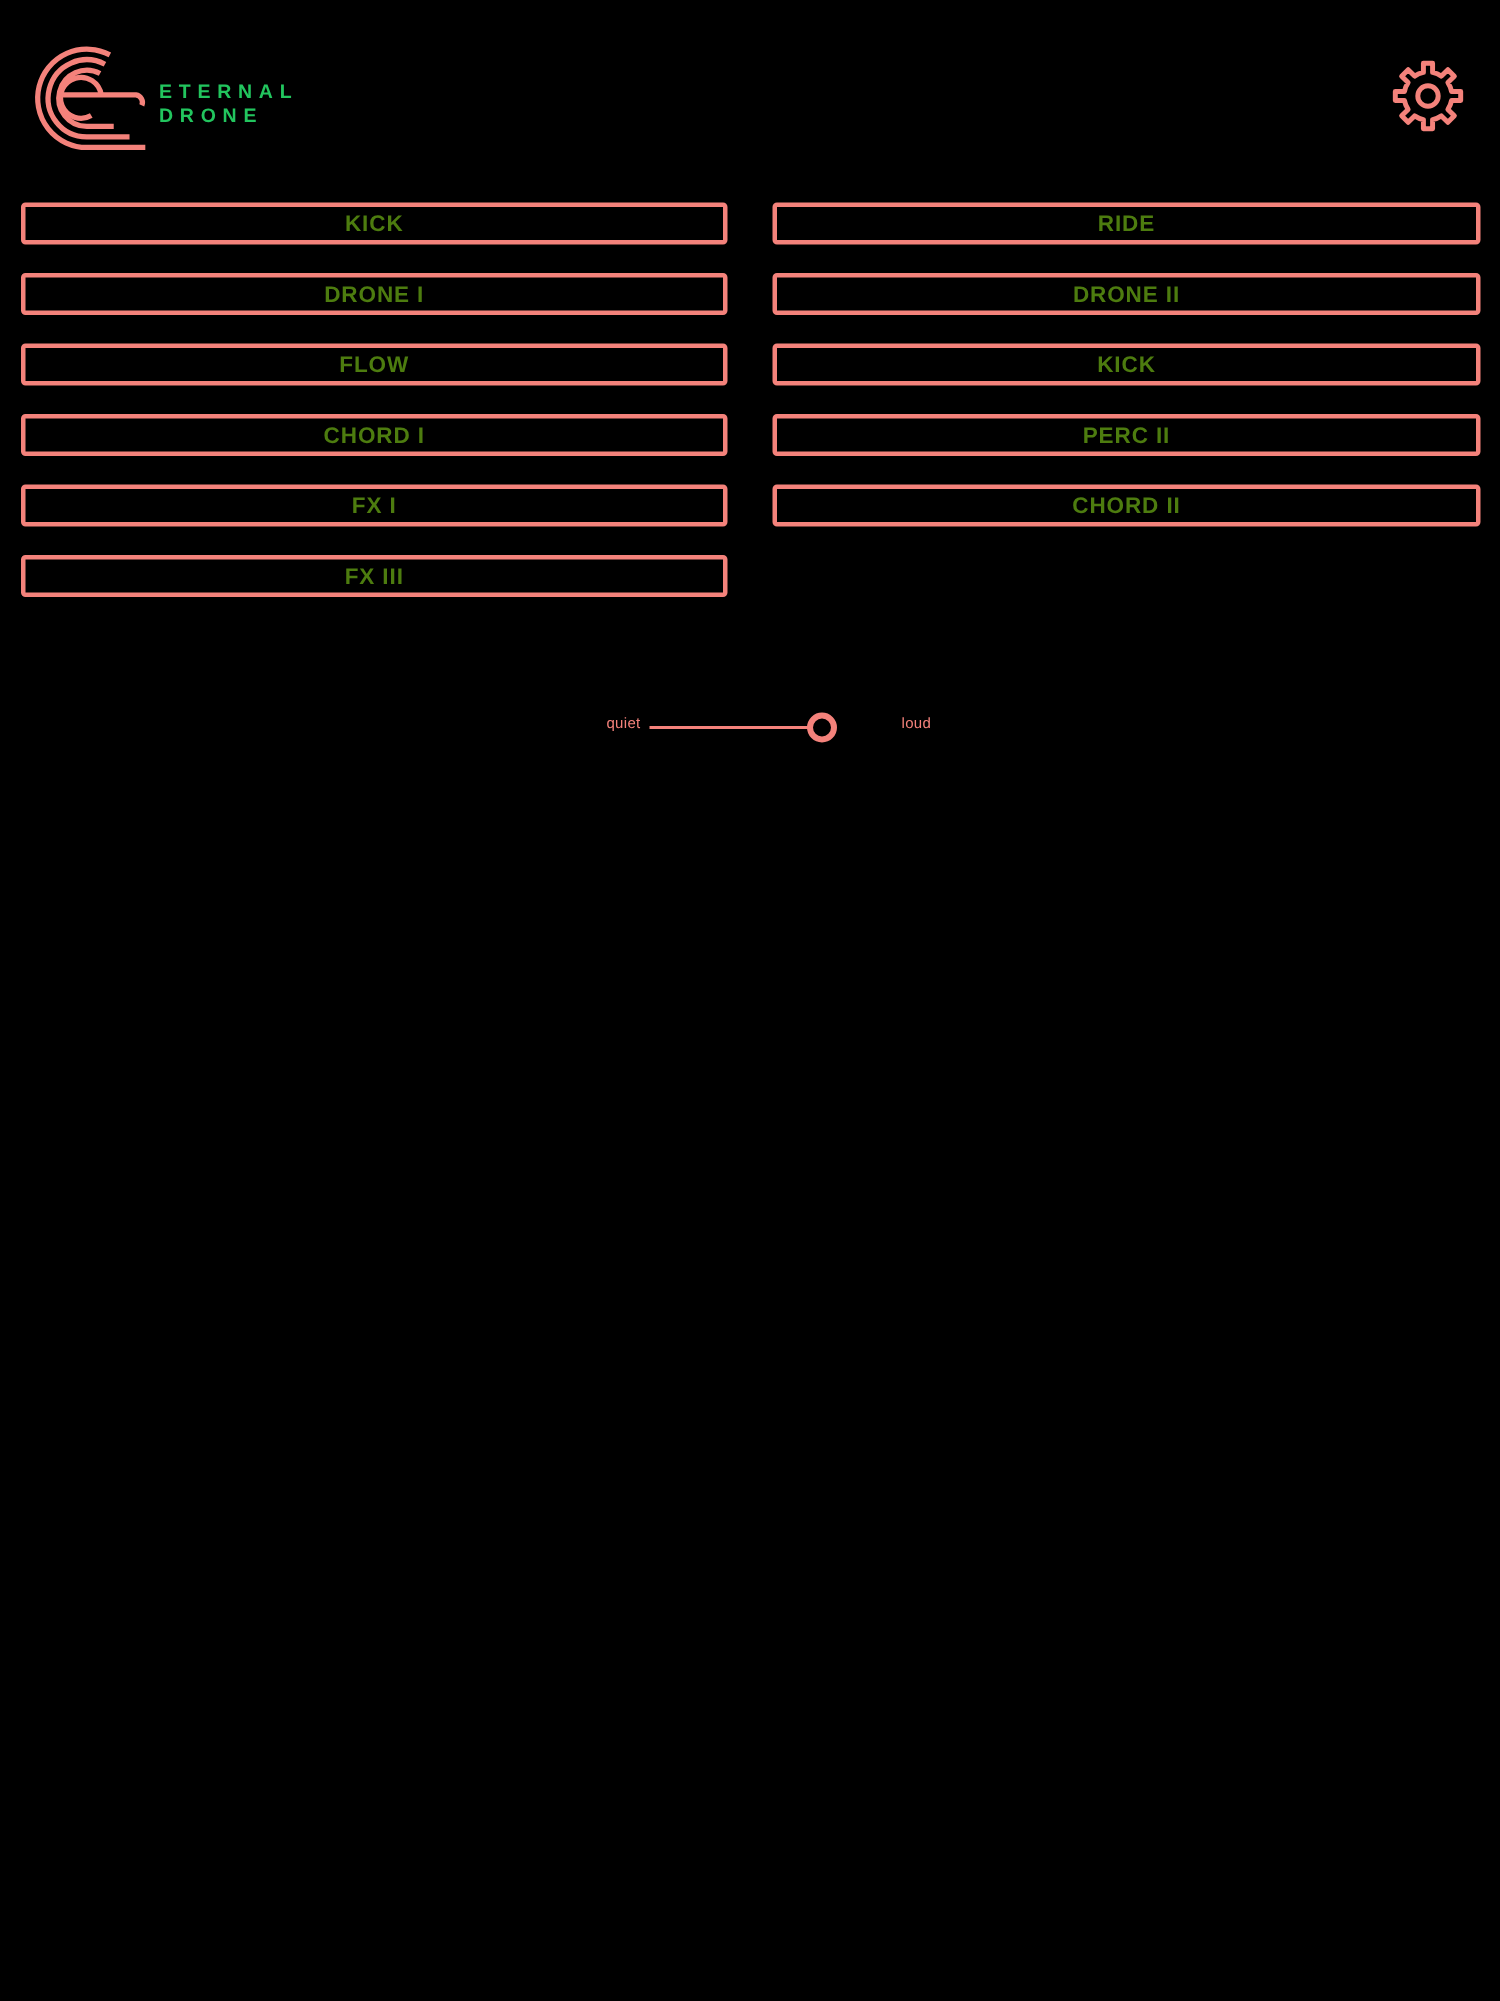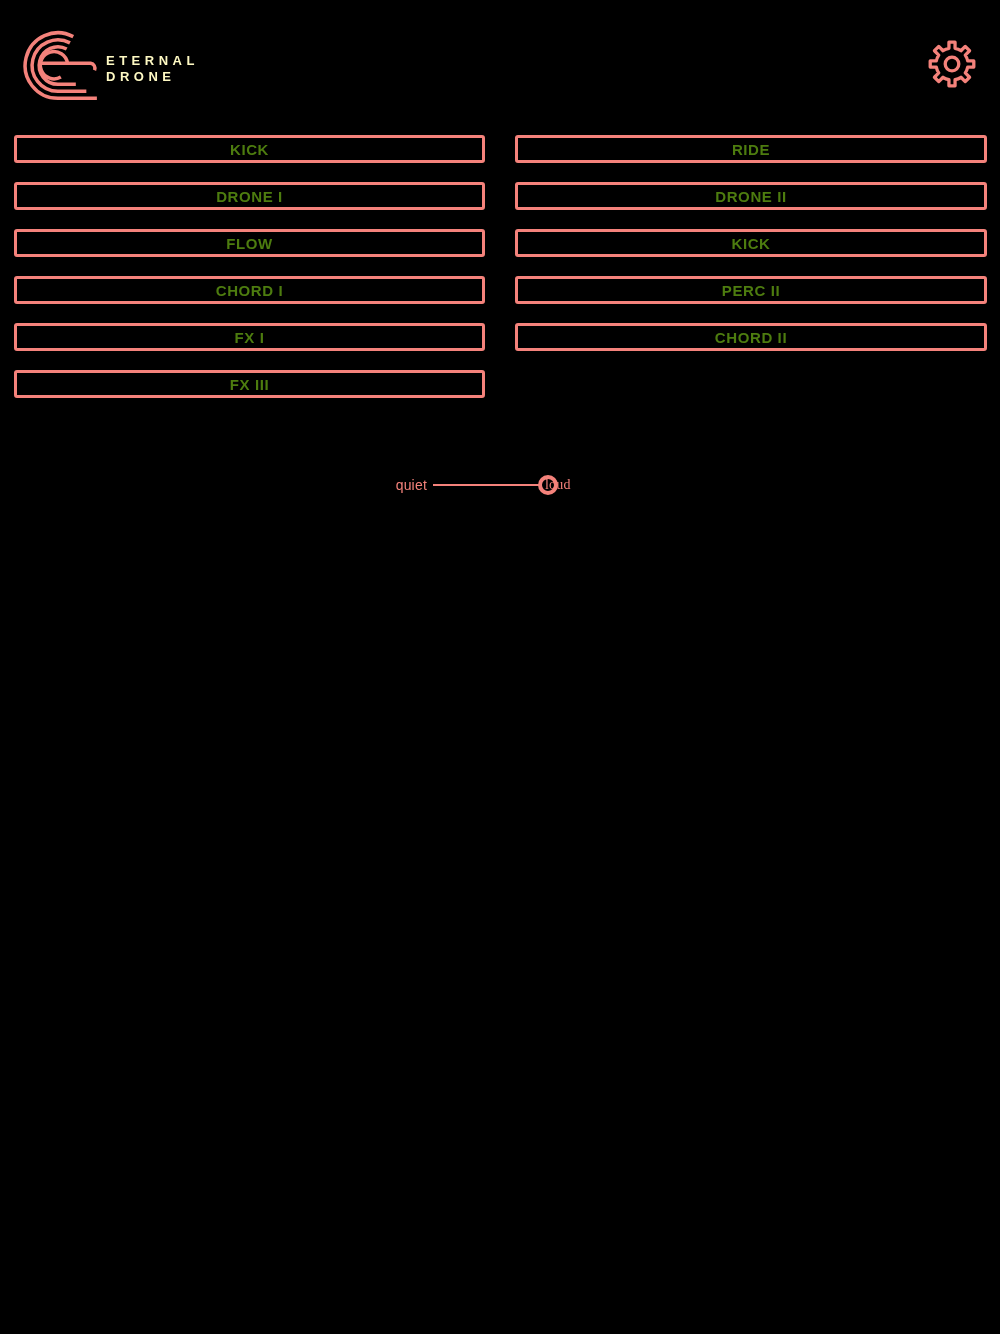--- a/index.html
+++ b/index.html
@@ -21,21 +21,21 @@
     position: absolute;
     left: 22px;
     top: 25px;
     width: 78px;
     height: 78px;
   }
   .wordmark {
     position: absolute;
     left: 106px;
     top: 53px;
-    color: #fef9c3;
+    color: #22c55e;
     font-size: 13px;
     font-weight: 700;
     letter-spacing: 4.5px;
     line-height: 16px;
     white-space: nowrap;
   }
   .settings-btn {
     position: absolute;
     left: 924px;
     top: 36px;
@@ -81,26 +81,26 @@
     position: absolute;
     left: 0;
     top: 470px;
     width: 1000px;
     height: 30px;
   }
   .slider-label {
     position: absolute;
     top: 7px;
     color: #F4827B;
-    font-size: 14px;
+    font-size: 10px;
     font-weight: 500;
     letter-spacing: 0.2px;
   }
   .slider-label.min { left: 0; width: 427px; text-align: right; }
-  .slider-label.max { left: 545px; font-family: Liberation Serif, serif; }
+  .slider-label.max { left: 601px; }
   .slider-track {
     position: absolute;
     left: 433px;
     top: 14px;
     width: 112px;
     height: 2px;
     background: #F4827B;
     cursor: pointer;
   }
   .slider-knob {

